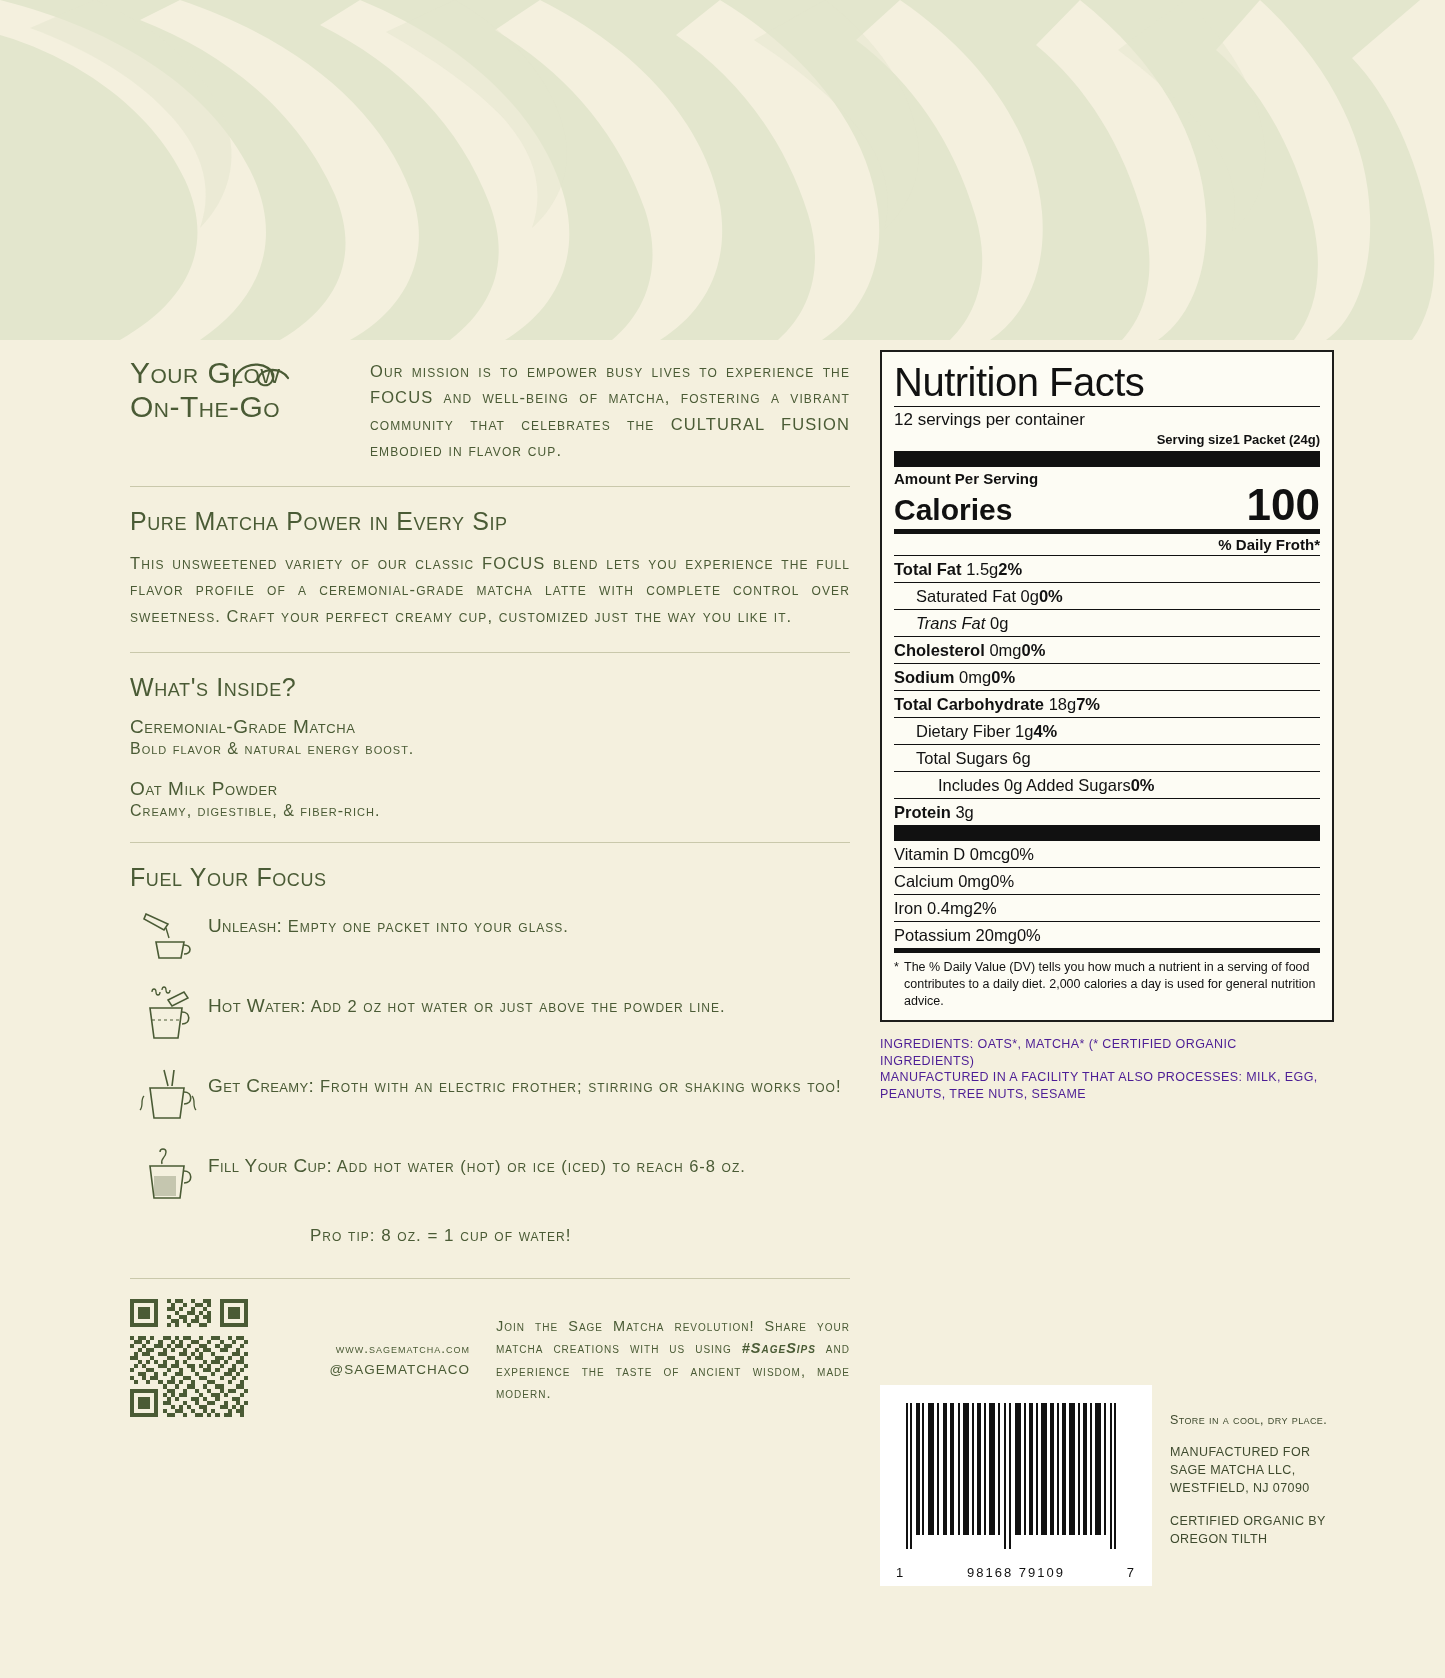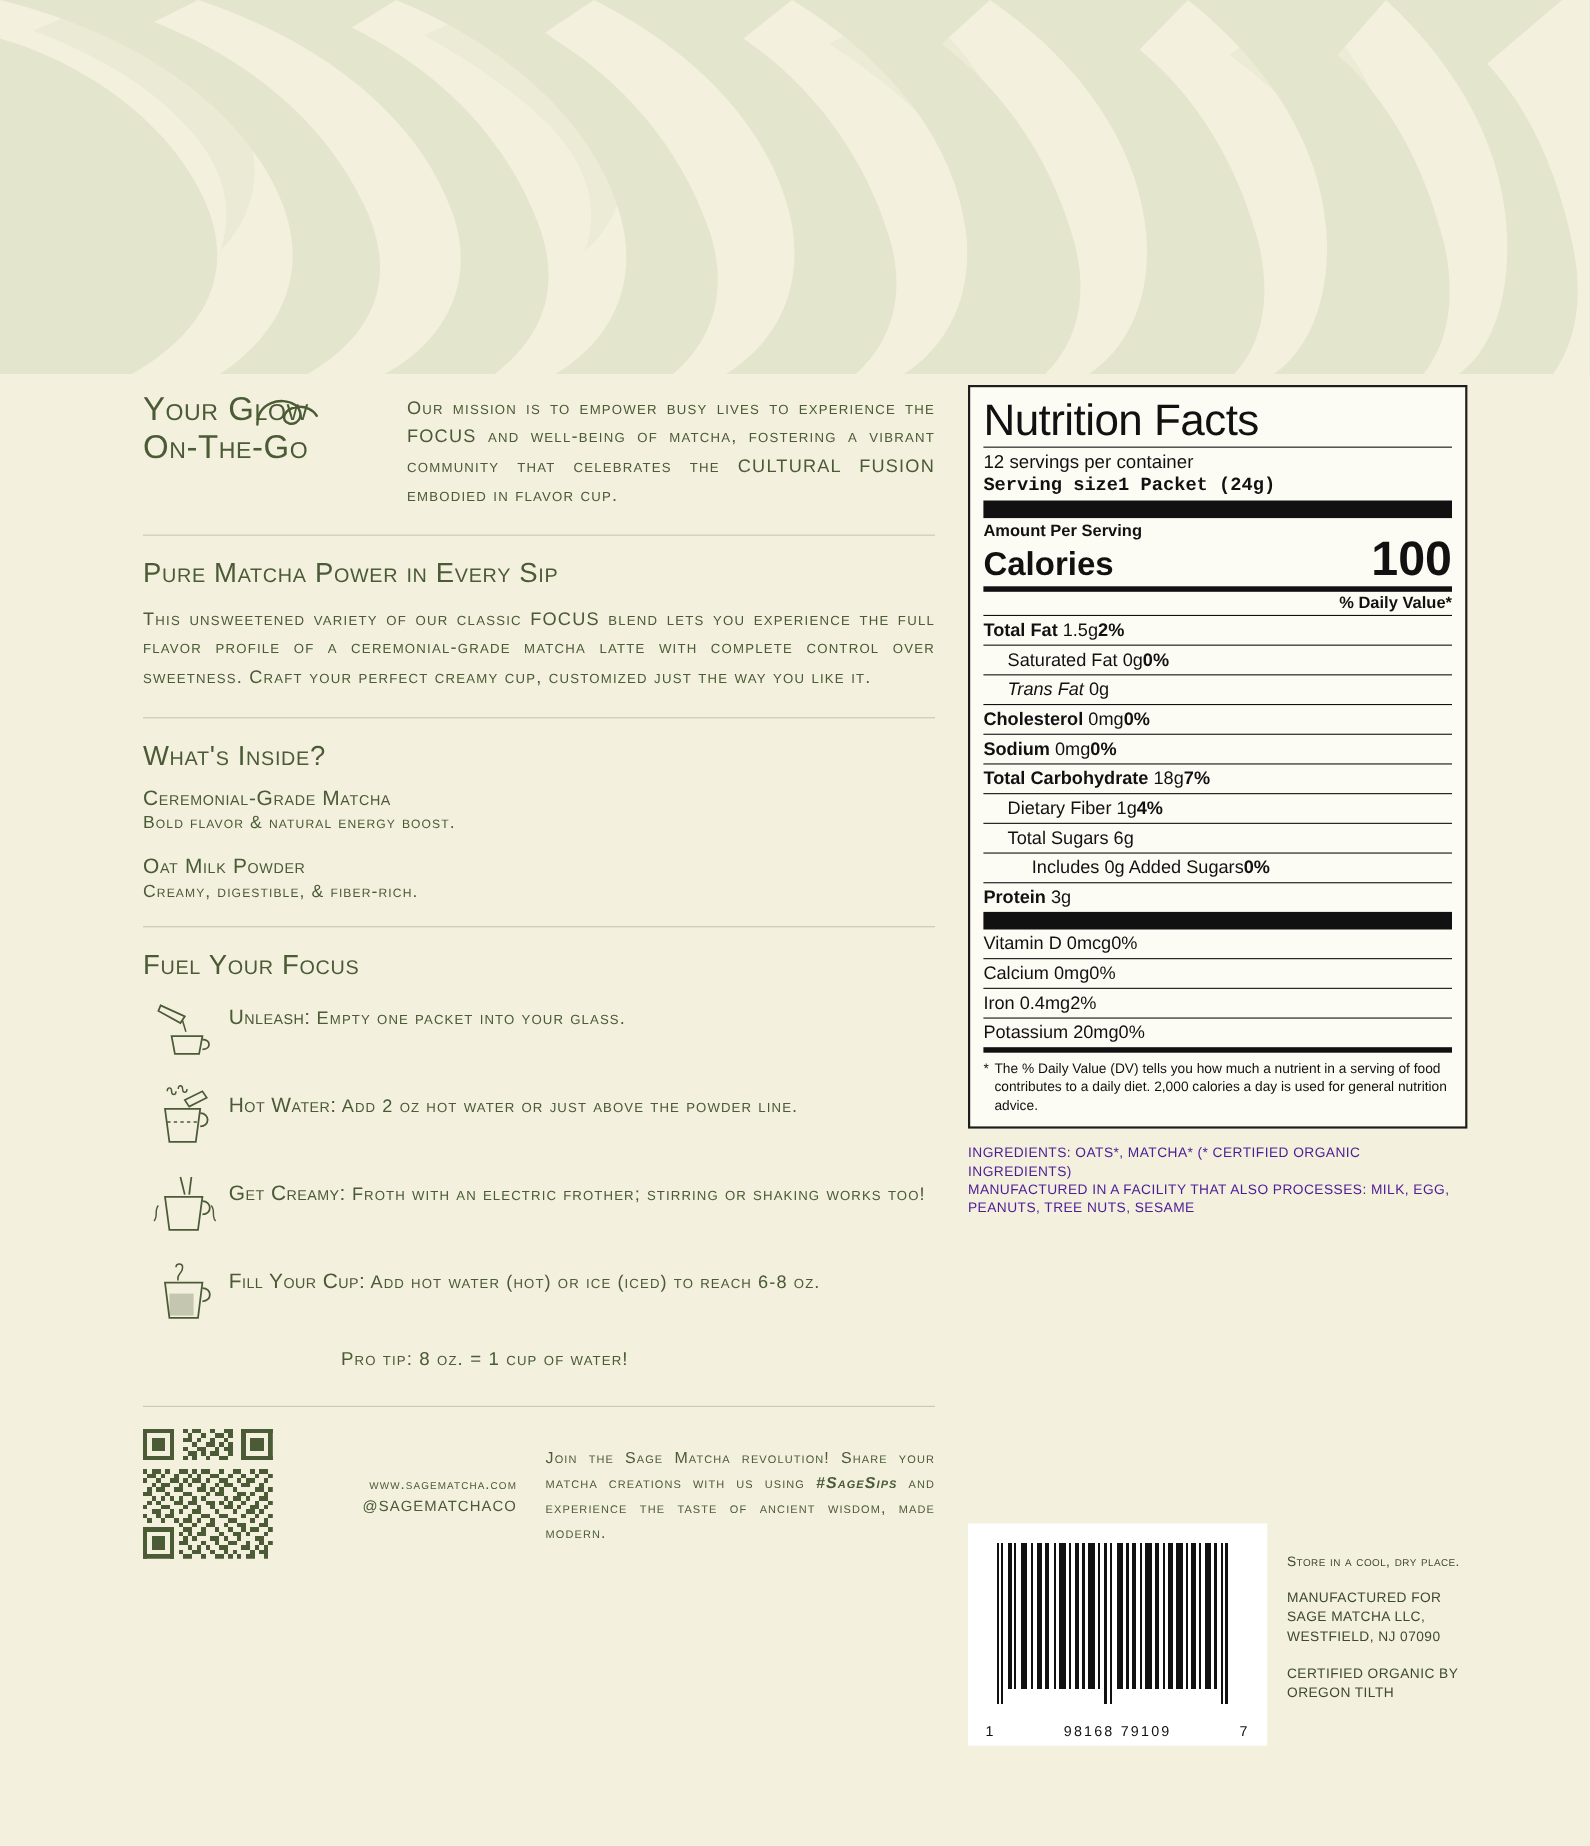--- a/index.html
+++ b/index.html
@@ -74,21 +74,21 @@
   .nf{
     border:2.5px solid #1d1d1b;background:#fdfcf4;color:#111;
     padding:8px 12px 10px 12px;width:426px;
     font-family:"Liberation Sans", sans-serif;
   }
   .nf-title{font-size:40px;font-weight:400;letter-spacing:-0.5px;line-height:1;margin:2px 0 4px 0;}
   .rule-thin{border-bottom:1px solid #111;}
   .rule-med{border-bottom:5px solid #111;}
   .rule-thick{border-bottom:16px solid #111;}
   .nf-serv{font-size:17px;margin:3px 0 2px 0;}
-  .nf-size{display:flex;justify-content:flex-start;font-size:17px;font-weight:700;margin-bottom:4px;font-family:Liberation Mono, monospace;}
+  .nf-size{display:flex;justify-content:flex-end;font-size:13px;font-weight:700;margin-bottom:4px;}
   .nf-aps{font-size:15px;font-weight:700;margin:3px 0 0 0;}
   .cal-row{display:flex;justify-content:space-between;align-items:flex-end;margin:-4px 0 2px 0;}
   .cal-label{font-size:30px;font-weight:700;}
   .cal-val{font-size:44px;font-weight:700;line-height:1;}
   .dv-head{text-align:right;font-size:15px;font-weight:700;padding:2px 0 2px 0;}
   .nrow{display:flex;font-size:16.5px;padding:4px 0 3px 0;}
   .nrow .nm b{font-weight:700;}
   .ind1{padding-left:22px;}
   .ind2{padding-left:44px;}
   .footnote{font-size:12.5px;line-height:1.35;padding-top:6px;display:flex;}
@@ -467,21 +467,21 @@
         <span>Serving size</span>
         <span>1 Packet (24g)</span>
       </div>
       <div class="rule-thick"></div>
       <div class="nf-aps">Amount Per Serving</div>
       <div class="cal-row">
         <span class="cal-label">Calories</span>
         <span class="cal-val">100</span>
       </div>
       <div class="rule-med"></div>
-      <div class="dv-head">% Daily Value*</div>
+      <div class="dv-head">% Daily Froth*</div>
       <div class="rule-thin"></div>
 
       <div class="nrow">
         <span class="nm"><b>Total Fat</b> <span>1.5g</span></span>
         <b>2%</b>
       </div>
       <div class="rule-thin"></div>
       <div class="nrow ind1">
         <span class="nm"><span>Saturated Fat</span> <span>0g</span></span>
         <b>0%</b>

